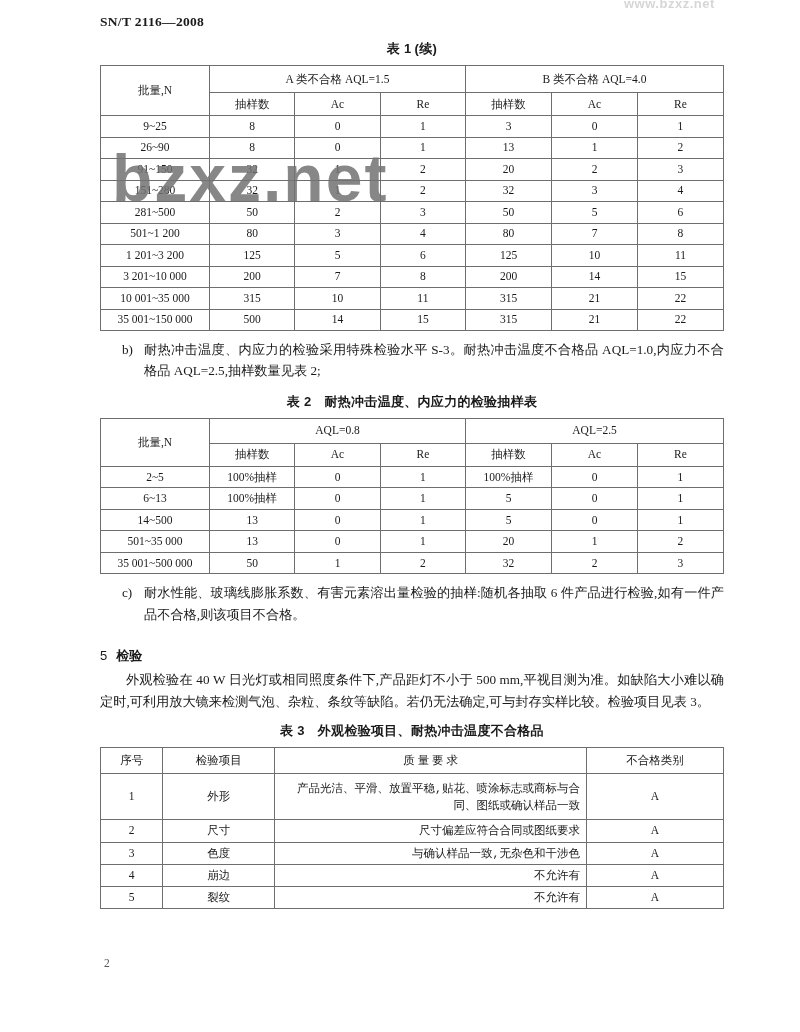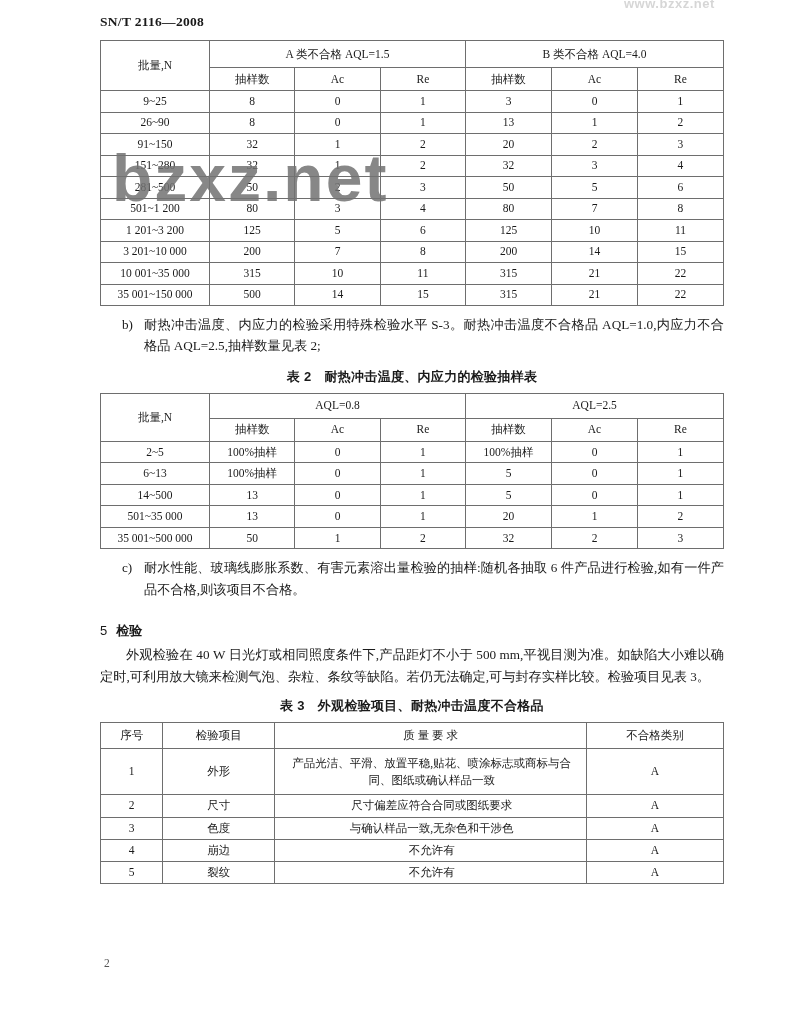--- a/index.html
+++ b/index.html
@@ -135,24 +135,25 @@
   .body-para {
     font-size: 13.2px;
     line-height: 1.64;
     text-align: justify;
     margin: 4px 0 0 0;
     text-indent: 26px;
   }
 
   .t3 td { text-align: center; }
   .t3 td.left {
-    text-align: center;
+    text-align: right;
     padding-left: 8px;
     padding-right: 6px;
     line-height: 1.5;
+    font-family: Liberation Mono, monospace;
   }
   .t3 tr { height: 24px; }
   .t3 tr.tall { height: 46px; }
   .t3 thead tr { height: 26px; }
 
   .page-num {
     position: absolute;
     left: 92px;
     top: 957px;
     font-family: "Liberation Serif", serif;
@@ -166,20 +167,23 @@
 <div class="page">
 
   <div class="wm-top">www.bzxz.net</div>
 
   <div class="doc-header">SN/T 2116—2008</div>
 
   <div class="wm-center">bzxz.net</div>
 
   <div class="content">
 
+    <div class="tbl-caption">
+      <span class="cap-num">表 1</span><span>(续)</span>
+    </div>
 
     <table class="doc-tbl t1">
       <colgroup>
         <col style="width:17.5%">
         <col style="width:13.7%">
           <col style="width:13.7%">
           <col style="width:13.7%">
         <col style="width:13.8%">
           <col style="width:13.8%">
           <col style="width:13.8%">

